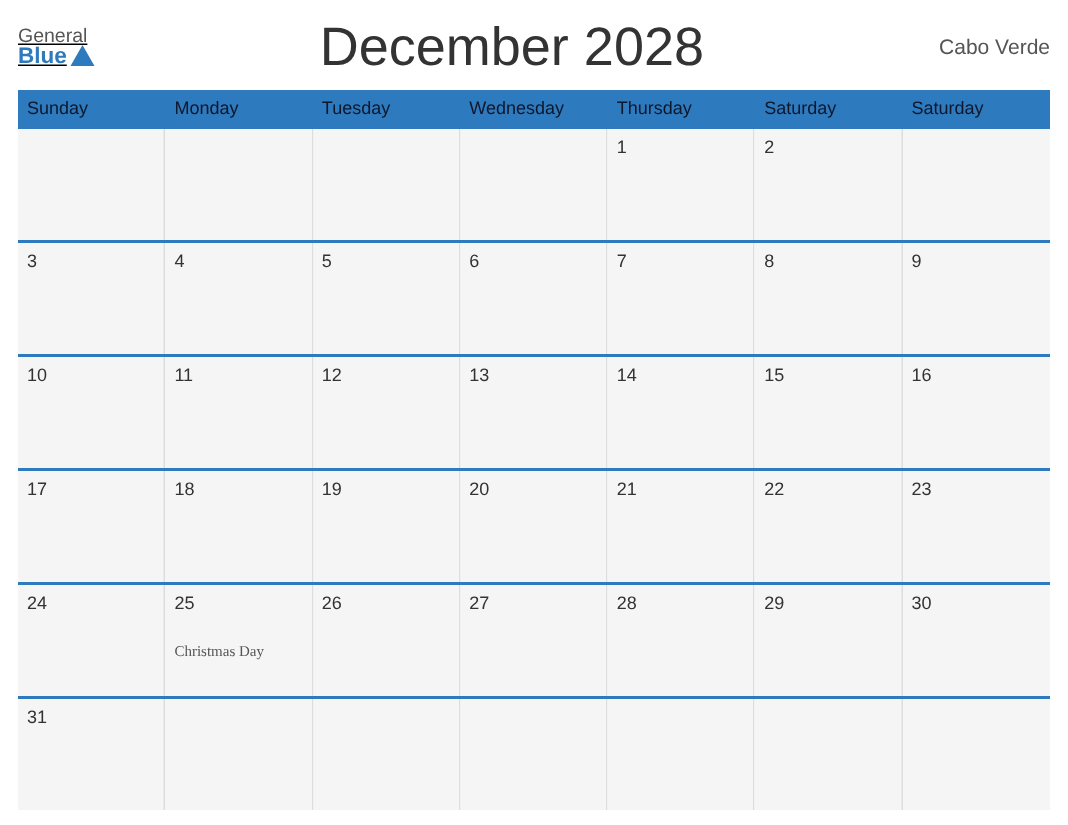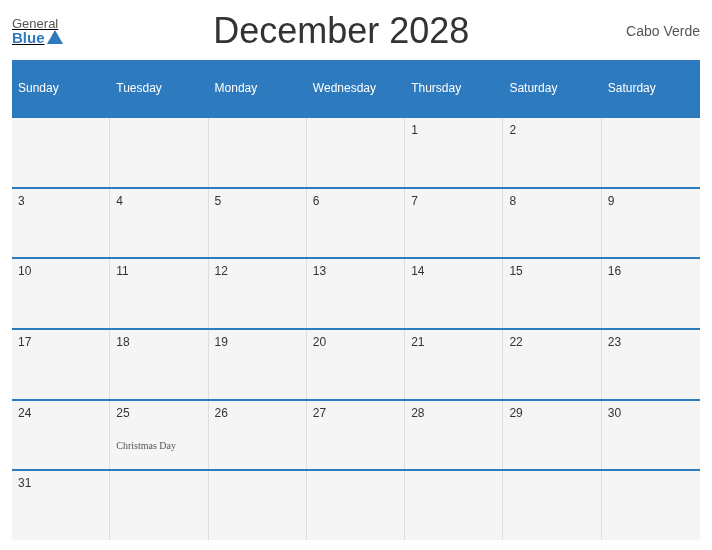--- a/index.html
+++ b/index.html
@@ -69,23 +69,23 @@
       flex: 1;
       display: flex;
       flex-direction: column;
     }
     .day-headers {
       display: grid;
       grid-template-columns: repeat(7, 1fr);
       background: #2e7abf;
     }
     .day-header {
-      color: #ffffff;
+      color: #0f172a;
       font-size: 12px;
-      padding: 21px 6px;
+      padding: 5px 6px;
       font-weight: normal;
     }
     .weeks {
       flex: 1;
       display: flex;
       flex-direction: column;
     }
     .week-row {
       flex: 1;
       display: grid;
@@ -134,22 +134,22 @@
         <span class="logo-triangle"></span>
       </span>
     </div>
     <div class="month-title">December 2028</div>
     <div class="country">Cabo Verde</div>
   </div>
 
   <div class="calendar-grid">
     <div class="day-headers">
     <div class="day-header">Sunday</div>
+        <div class="day-header">Monday</div>
         <div class="day-header">Tuesday</div>
-        <div class="day-header">Monday</div>
         <div class="day-header">Wednesday</div>
         <div class="day-header">Thursday</div>
         <div class="day-header">Saturday</div>
         <div class="day-header">Saturday</div>
       </div>
 
     <div class="weeks">
     <div class="week-row">
           <div class="day-cell empty"></div>
           <div class="day-cell empty"></div>

